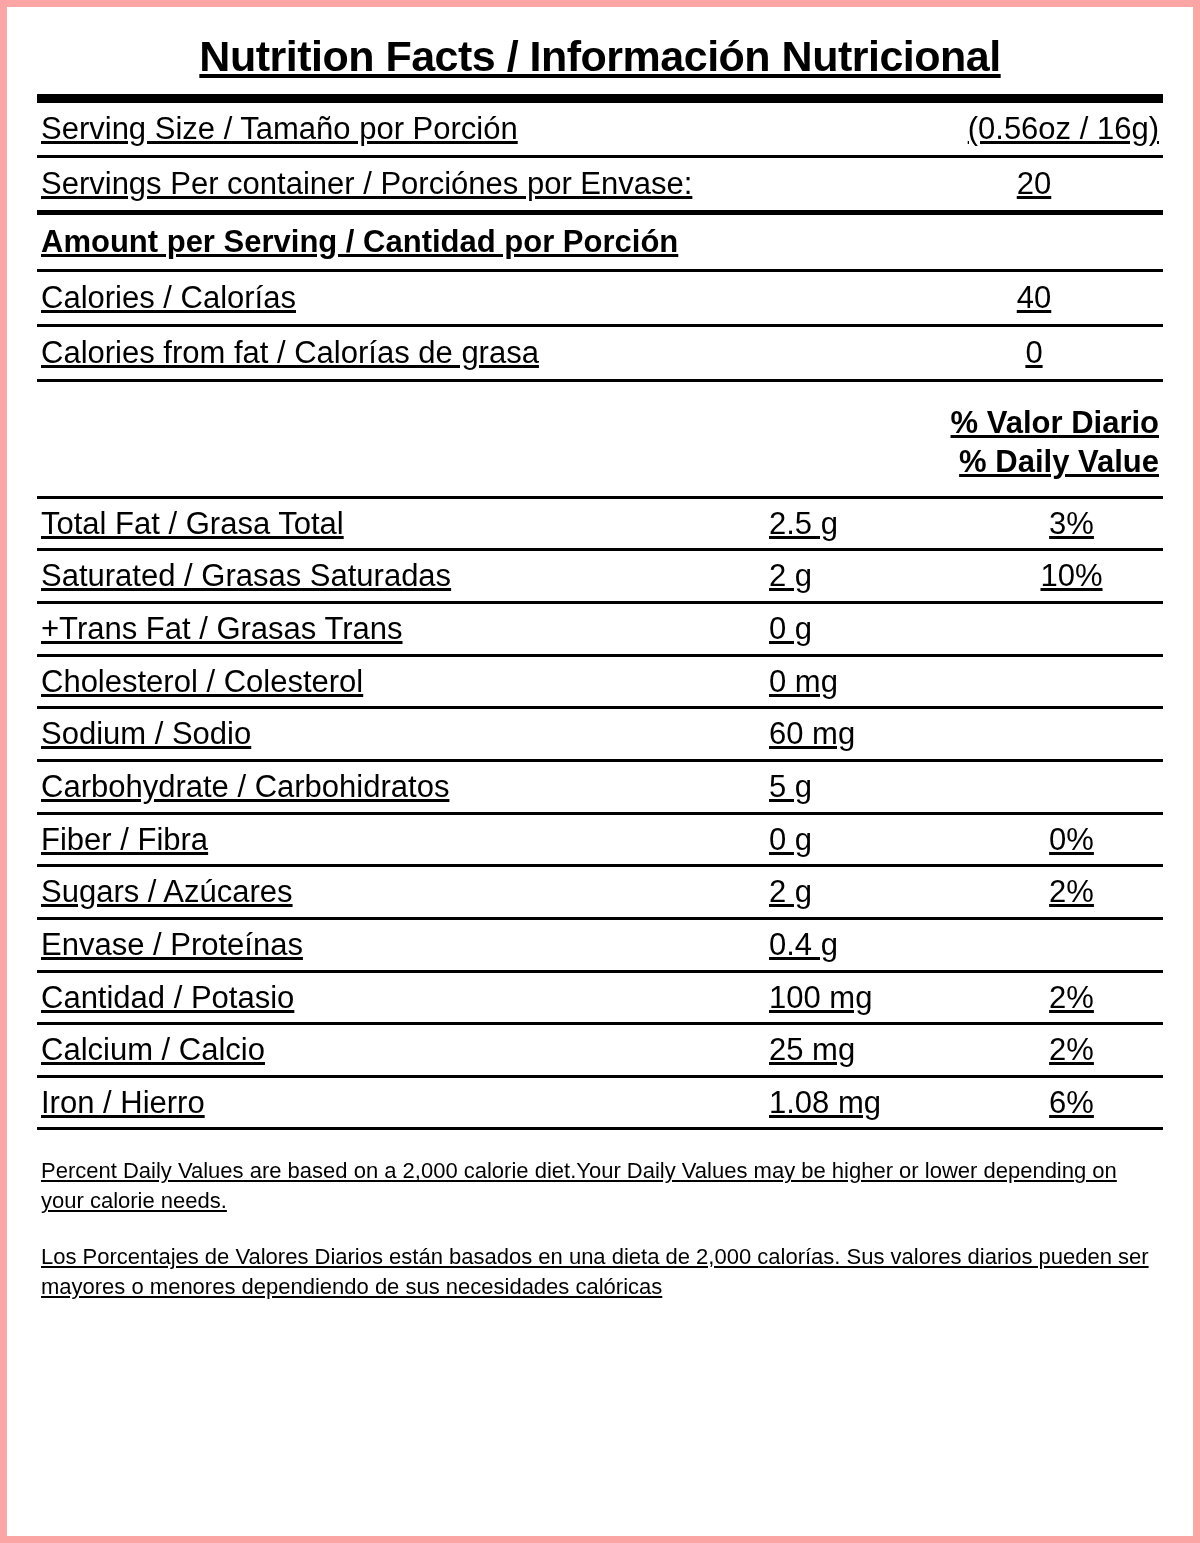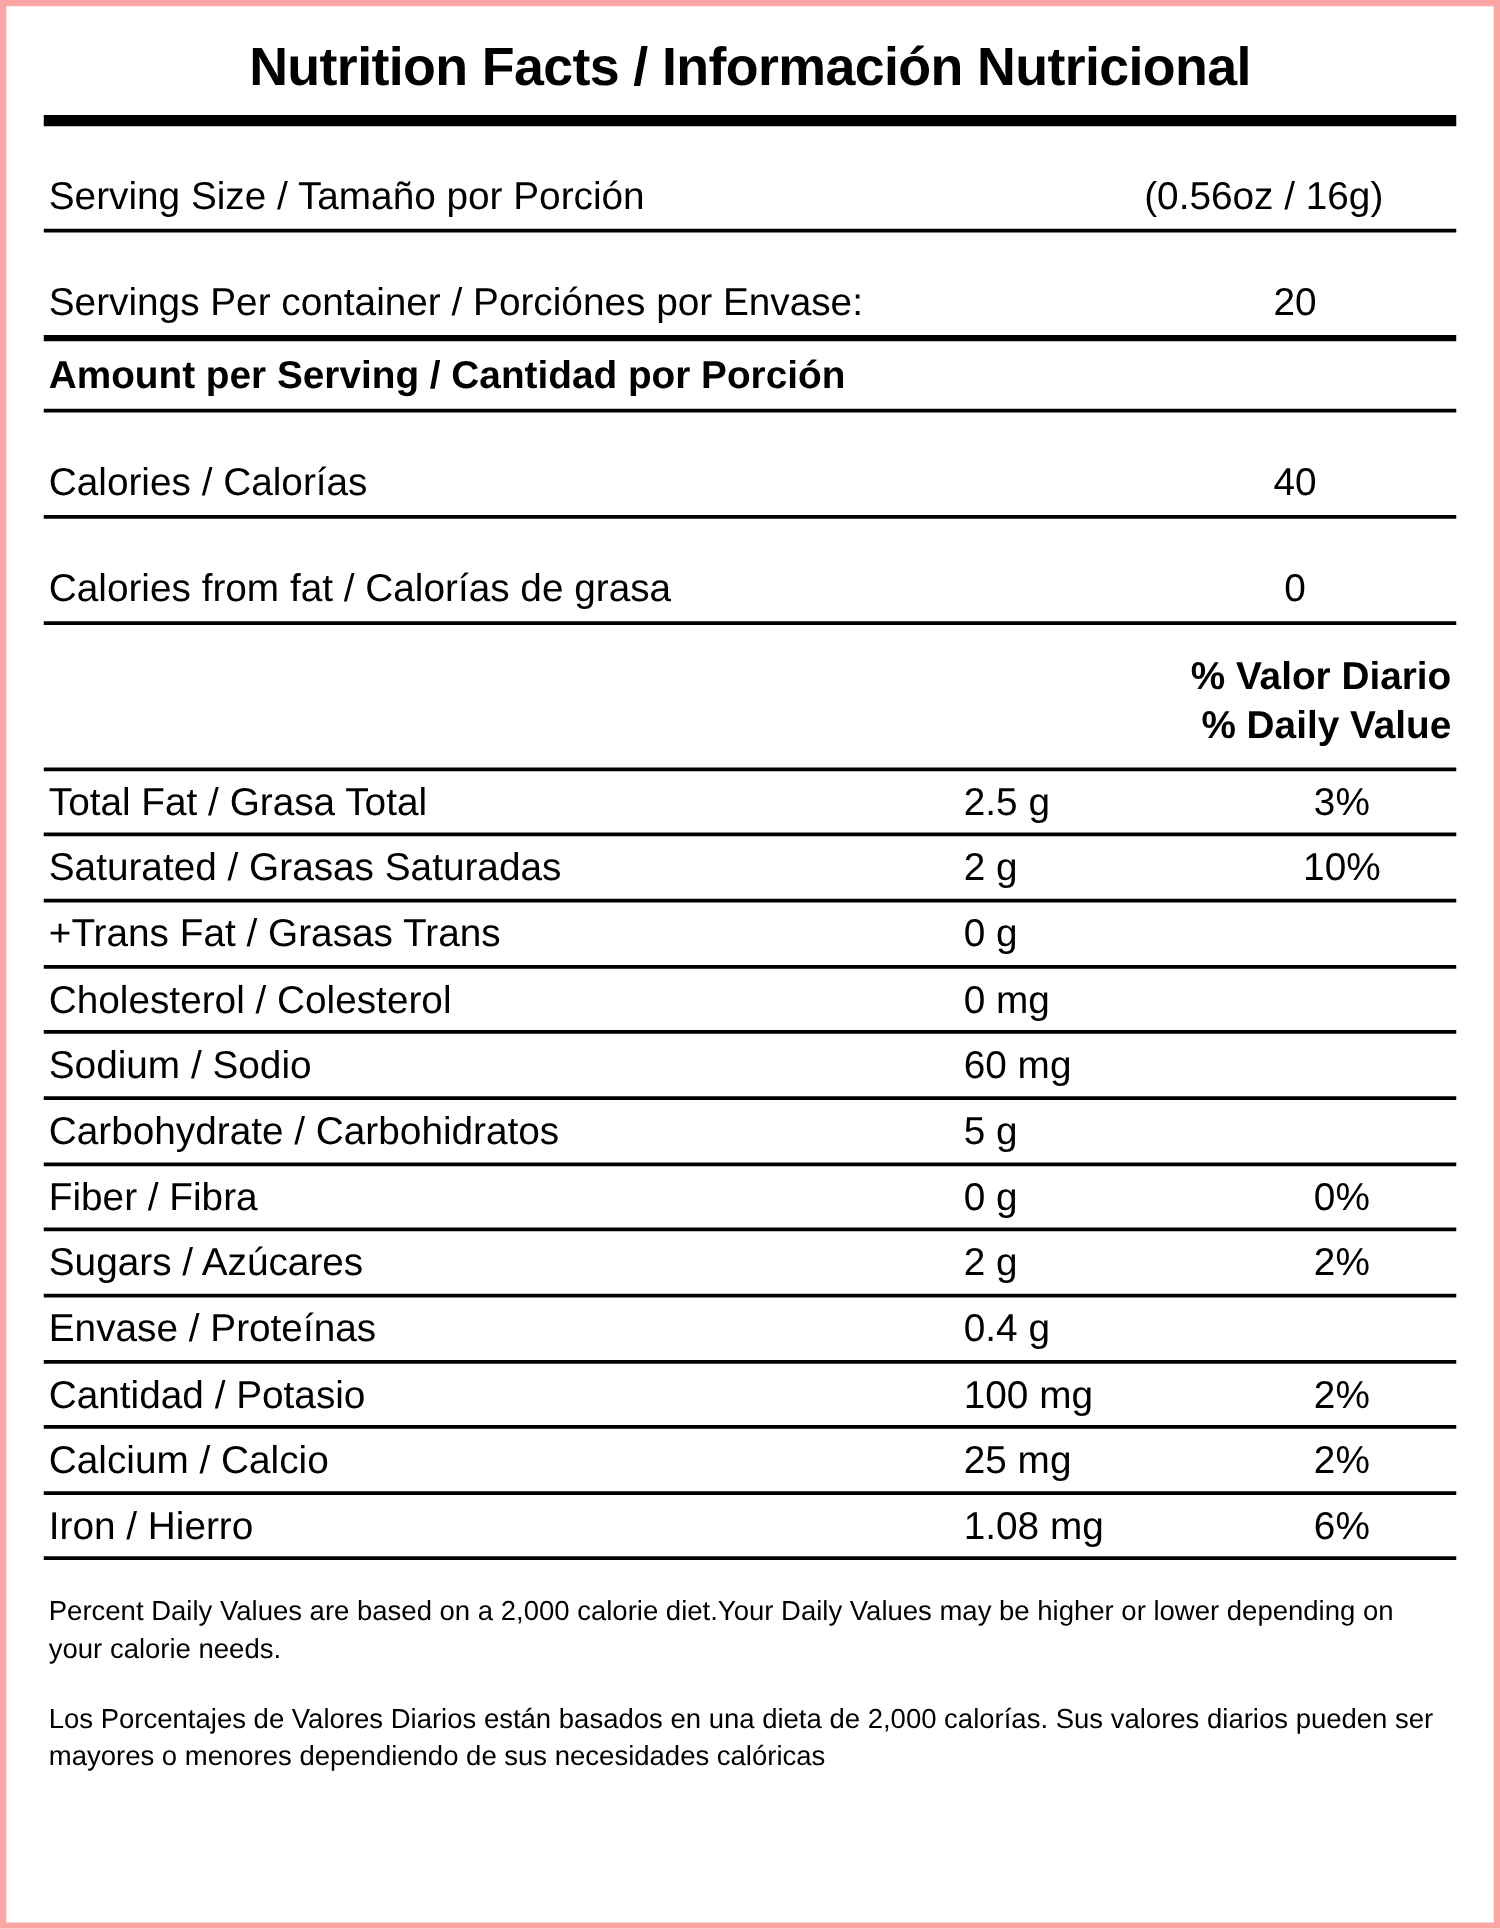--- a/index.html
+++ b/index.html
@@ -8,24 +8,25 @@
     background: #ffffff;
   }
   body {
     font-family: "Liberation Sans", sans-serif;
     color: #000000;
   }
   .panel {
     width: 1200px;
     height: 1543px;
     box-sizing: border-box;
-    border: 5px solid #fca5a5;
+    border: 7px solid #fca5a5;
     background: #ffffff;
     padding: 18px 30px 10px 30px;
     position: relative;
+    text-decoration: underline;
   }
   .title {
     font-size: 43px;
     font-weight: bold;
     text-align: center;
     letter-spacing: -0.5px;
     margin: 8px 0 14px 0;
     line-height: 1.1;
   }
   .rule-thick {
@@ -65,26 +66,25 @@
     flex: 0 0 auto;
   }
   .serving-row {
     display: flex;
     align-items: baseline;
     font-size: 31px;
     padding: 8px 4px 8px 4px;
   }
   .serving-row .label {
     flex: 1 1 auto;
-    margin-top: 30px;
   }
   .serving-row .value {
     flex: 0 0 auto;
     width: 300px;
-    text-align: center;
+    text-align: right;
   }
   .serving-row .value.narrow {
     width: 250px;
     text-align: center;
   }
   .amount-head {
     font-size: 31px;
     font-weight: bold;
     padding: 9px 4px 9px 4px;
   }

